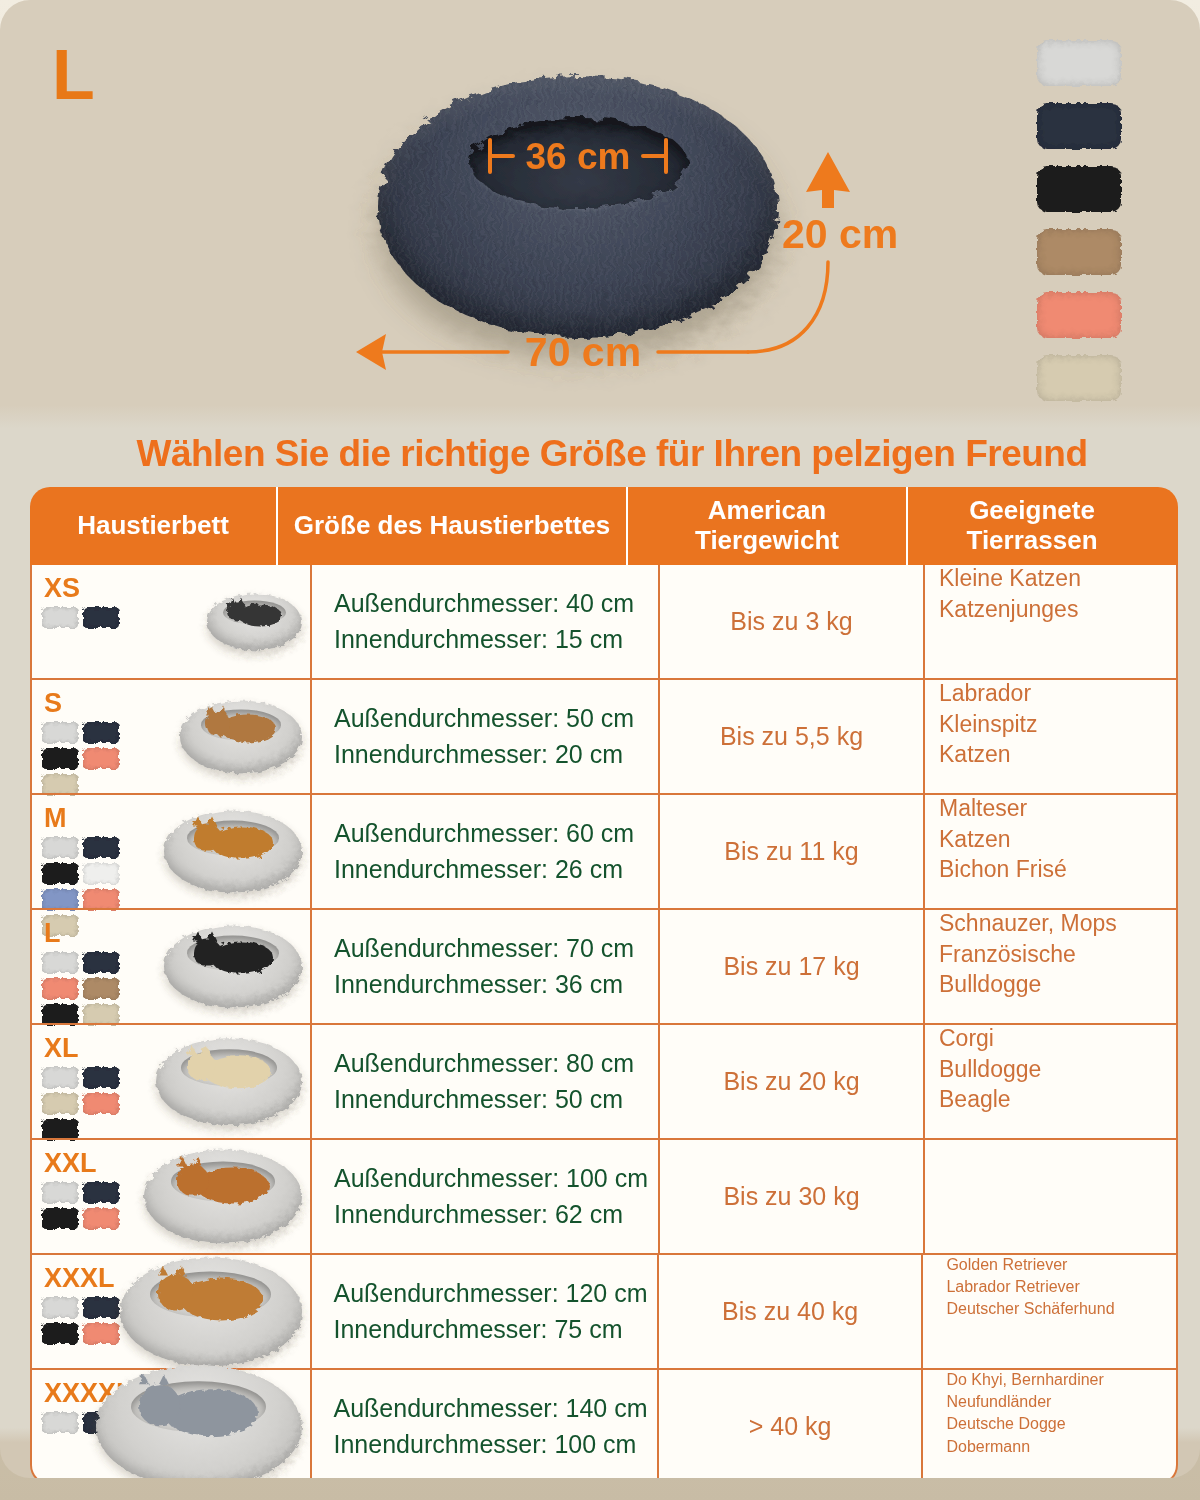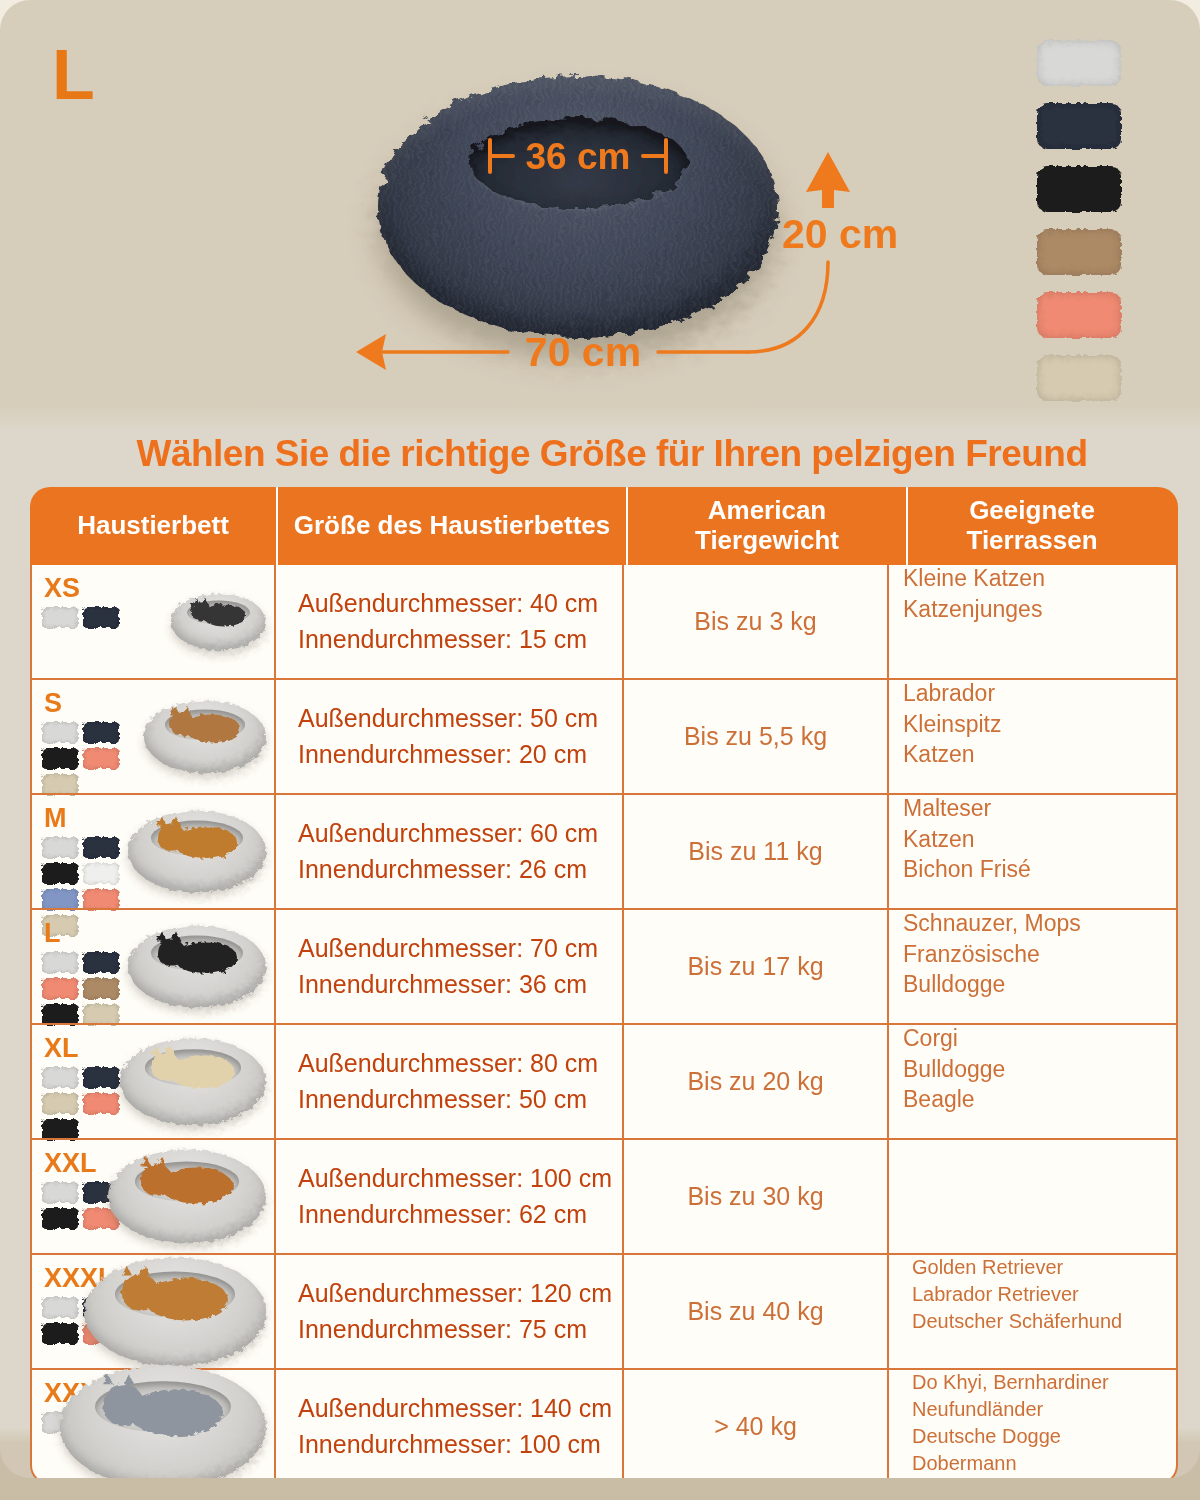--- a/index.html
+++ b/index.html
@@ -60,25 +60,25 @@
   .thead .hcell{display:flex;align-items:center;justify-content:center;line-height:1.15;padding:0 10px;box-sizing:border-box;}
   .thead .hcell:nth-child(-n+3){border-right:2px solid #ffffff;}
   .w1{width:248px;} .w2{width:350px;} .w3{width:280px;} .w4{width:248px;}
   .tbody{
     background:#fffdf8;border:2px solid #d9773b;border-top:none;
     border-radius:0 0 20px 20px;overflow:hidden;
   }
   .trow{display:flex;height:113px;position:relative;}
   .trow + .trow{border-top:2px solid #d9773b;}
   .cell{box-sizing:border-box;position:relative;}
-  .cell.c1{width:244px;border-right:2px solid #d9773b;padding:8px 10px;}
-  .cell.c2{width:348px;border-right:2px solid #d9773b;display:flex;flex-direction:column;justify-content:center;gap:7px;padding-left:22px;color:#c2410c;font-size:25px;}
+  .cell.c1{width:280px;border-right:2px solid #d9773b;padding:8px 10px;}
+  .cell.c2{width:348px;border-right:2px solid #d9773b;display:flex;flex-direction:column;justify-content:center;gap:7px;padding-left:22px;color:#14532d;font-size:25px;}
   .cell.c3{width:265px;border-right:2px solid #d9773b;display:flex;align-items:center;justify-content:center;color:#cd7038;font-size:25px;}
   .cell.c4{width:244px;display:flex;flex-direction:column;justify-content:flex-start;gap:3px;padding-left:14px;color:#cd7038;font-size:23px;line-height:1.2;}
-  .cell.c4.small{font-size:20px;margin-left:9px;}
+  .cell.c4.small{font-size:16px;margin-left:9px;}
   .size-label{font-size:27px;font-weight:bold;color:#e87a1a;line-height:1;margin:2px 0 5px 2px;}
   .msw-grid{display:grid;grid-template-columns:36px 36px;gap:5px;width:80px;}
   .msw{width:36px;height:21px;border-radius:4px;filter:url(#fur2);box-shadow:inset 0 0 4px rgba(0,0,0,.2);}
   
   .mini-bed{position:absolute;right:8px;top:50%;transform:translateY(-50%);width:var(--w,120px);height:calc(var(--w,120px)*.60);}
   .mb-outer{position:absolute;inset:0;border-radius:50%;filter:url(#fur2);
     background:radial-gradient(ellipse at 50% 32%, #e6e5e3 0%, #d2d1ce 55%, #b3b2af 100%);
     box-shadow:0 5px 8px rgba(90,80,60,.25), inset 0 -6px 10px rgba(0,0,0,.14);}
   .mb-hole{position:absolute;left:17%;top:13%;width:66%;height:42%;border-radius:50%;
     background:radial-gradient(ellipse at 50% 65%, #dddcd9 0%, #c2c1be 75%);

